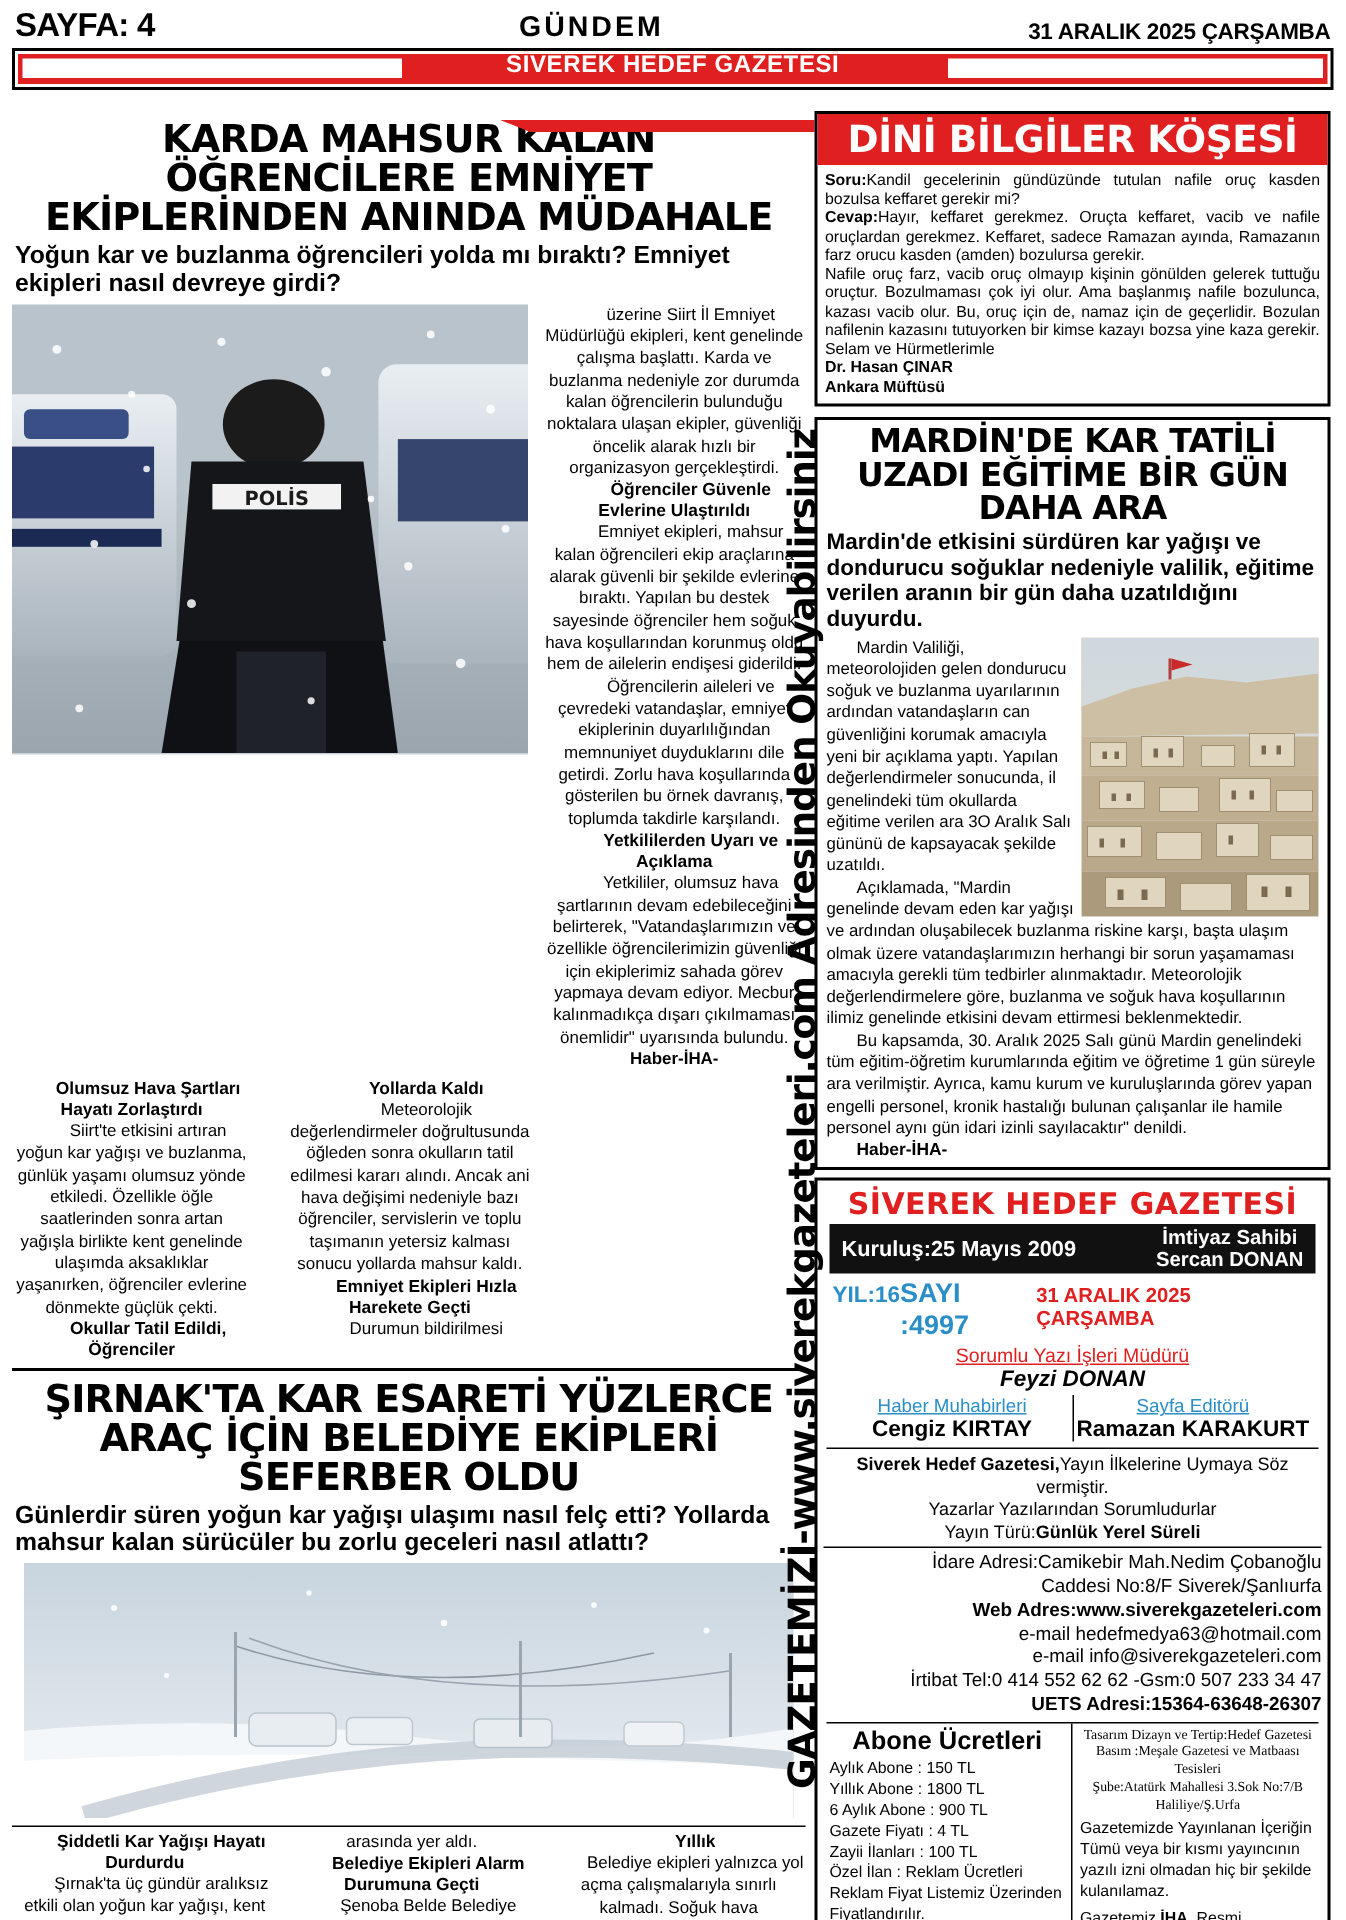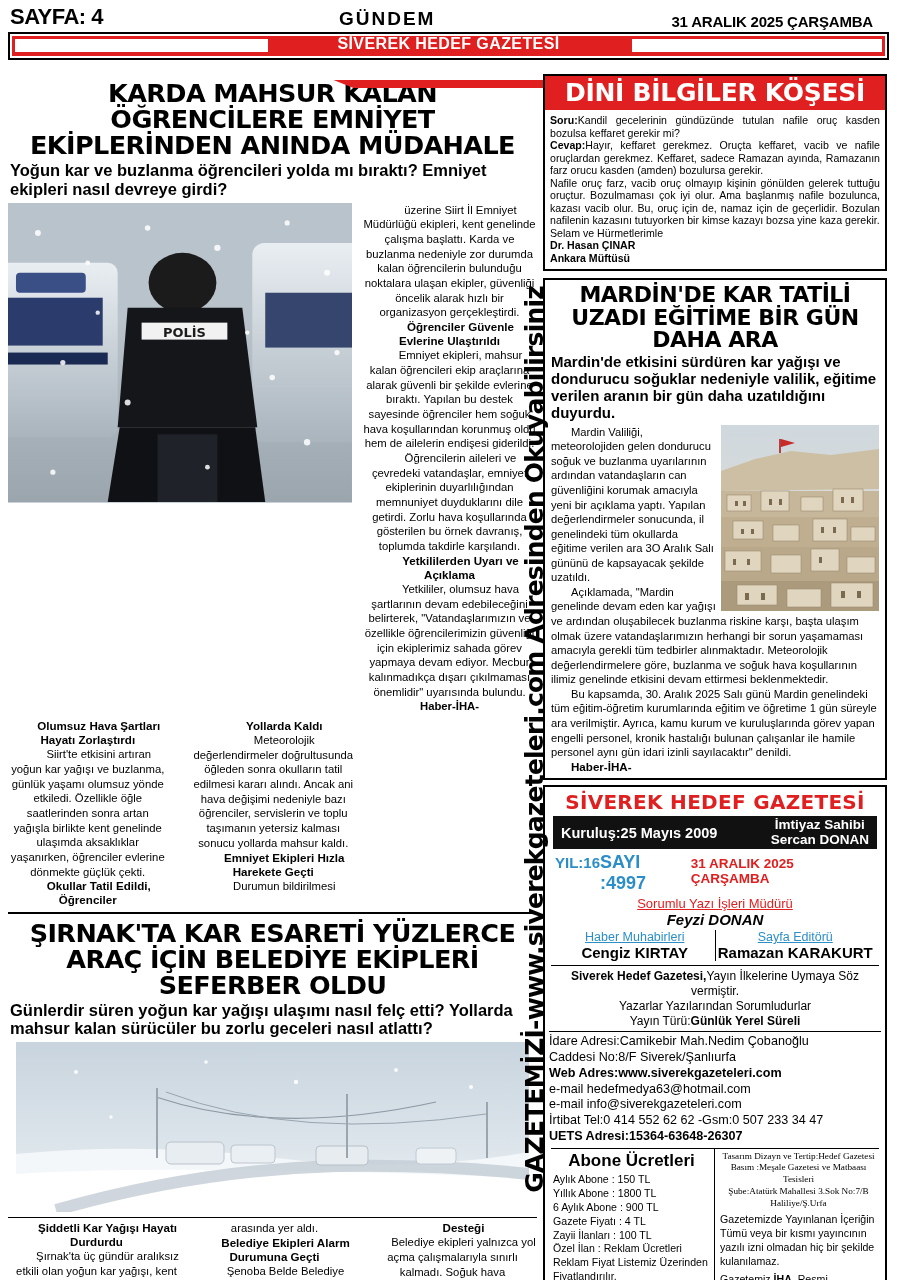--- a/index.html
+++ b/index.html
@@ -4,21 +4,21 @@
 <style>
   html,body{margin:0;padding:0;background:#fff;}
   body{
     width:897px;height:1280px;overflow:hidden;
     font-family:"Liberation Sans",sans-serif;color:#000;
     -webkit-font-smoothing:antialiased;
   }
   .page{position:relative;width:897px;height:1280px;background:#fff;}
 
   
-  .topbar{display:flex;align-items:flex-end;justify-content:space-between;padding:4px 24px 2px 10px;height:26px;}
+  .topbar{display:flex;align-items:flex-end;justify-content:space-between;padding:4px 10px 2px 10px;height:26px;}
   .topbar .pg{font-weight:bold;font-size:22px;letter-spacing:-0.5px;}
   .topbar .mid{font-weight:bold;font-size:19px;letter-spacing:2px;}
   .topbar .dt{font-weight:bold;font-size:15px;letter-spacing:-0.2px;}
 
   
   .redstrip-wrap{position:relative;margin:0 8px;border:2px solid #000;height:24px;background:#fff;}
   .redstrip{position:absolute;inset:2px;background:#e02020;}
   .redstrip .white-l{position:absolute;left:3px;top:3px;width:253px;height:13px;background:#fff;}
   .redstrip .white-r{position:absolute;right:3px;top:3px;width:250px;height:13px;background:#fff;}
   .redstrip .title{position:absolute;left:0;right:0;top:-1px;text-align:center;color:#fff;
@@ -97,21 +97,21 @@
   .sayi{color:#2b8ec7;font-weight:bold;font-size:18px;}
   .mdate{color:#e02020;font-weight:bold;font-size:13.5px;}
   .sorumlu{color:#e02020;font-size:13px;text-align:center;margin-top:2px;text-decoration:underline;}
   .feyzi{font-weight:bold;font-size:15px;text-align:center;font-style:italic;}
   .mast-row3{display:flex;justify-content:space-between;margin:2px 10px 0 10px;}
   .mast-c{flex:1;text-align:center;}
   .mlabel{color:#2b8ec7;font-size:12.5px;text-decoration:underline;}
   .mname{font-weight:bold;font-size:15px;}
   .mast-note{font-size:12px;text-align:center;line-height:1.25;margin:4px 6px 0 6px;}
   .mast-note b{font-weight:bold;}
-  .mast-addr{font-size:12.6px;text-align:left;line-height:1.25;margin:2px 4px 0 4px;}
+  .mast-addr{font-size:12.6px;text-align:right;line-height:1.25;margin:2px 4px 0 4px;}
   .mast-addr b{font-weight:bold;}
   .mast-split{display:flex;border-top:1px solid #000;margin:3px 6px 0 6px;}
   .abone{flex:1;border-right:1px solid #000;padding:2px 4px 2px 2px;}
   .abone h4{margin:0 0 2px 0;font-size:17px;font-weight:bold;text-align:center;}
   .abone ul{list-style:none;margin:0;padding:0;font-size:10.6px;line-height:1.32;}
   .tasarim{flex:1;padding:2px 2px 2px 5px;}
   .tasarim .t1{font-family:"Liberation Serif",serif;font-size:9.2px;line-height:1.28;text-align:center;}
   .tasarim .t2{font-size:10.6px;line-height:1.3;margin-top:4px;}
 
   .photo-inner{position:absolute;inset:0;}
@@ -274,21 +274,21 @@
           <p>Şırnak'ta üç gündür aralıksız etkili olan yoğun kar yağışı, kent genelinde yaşamı olumsuz etkiledi. Özellikle yüksek kesimlerde kar kalınlığının artmasıyla birlikte yollar ulaşıma kapandı, sürücüler zor anlar yaşadı. Kar ve tipi nedeniyle görüş mesafesinin düşmesi ulaşımda ciddi aksamalara neden oldu.</p>
 
         </div>
         <div class="col">
           <p style="text-indent:0">arasında yer aldı.</p>
           <p class="sub">Belediye Ekipleri Alarm Durumuna Geçti</p>
           <p>Şenoba Belde Belediye Başkanı Alihan Babat'ın talimatıyla belediye ekipleri hızlı bir şekilde harekete geçti. Karla mücadele ekipleri, iş makineleriyle kapalı yolları açmak ve mahsur kalan araçlara ulaşmak için gece gündüz çalışma yürüttü.</p>
 
         </div>
         <div class="col">
-          <p class="sub">Desteği</p>
+          <p class="sub">Yıllık</p>
           <p>Belediye ekipleri yalnızca yol açma çalışmalarıyla sınırlı kalmadı. Soğuk hava koşullarında saatlerce beklemek zorunda kalan sürücülere yiyecek ve sıcak içecek ikram edilerek moral desteği sağlandı. Bu destek, mahsur kalanlar tarafından memnuniyetle karşılandı.</p>
 
         </div>
       </div>
 
     </div>
 
     <div class="divider-v"></div>
 
     <div class="right-col">

